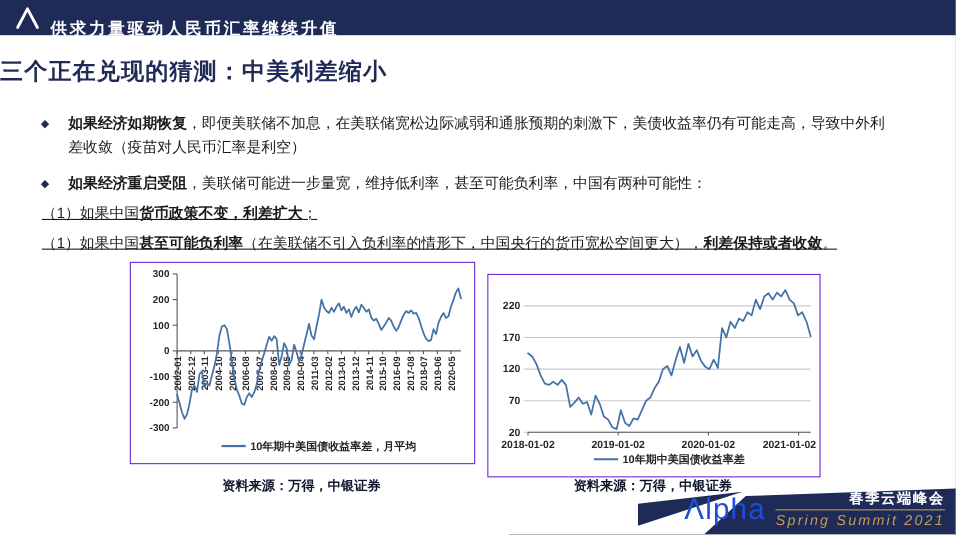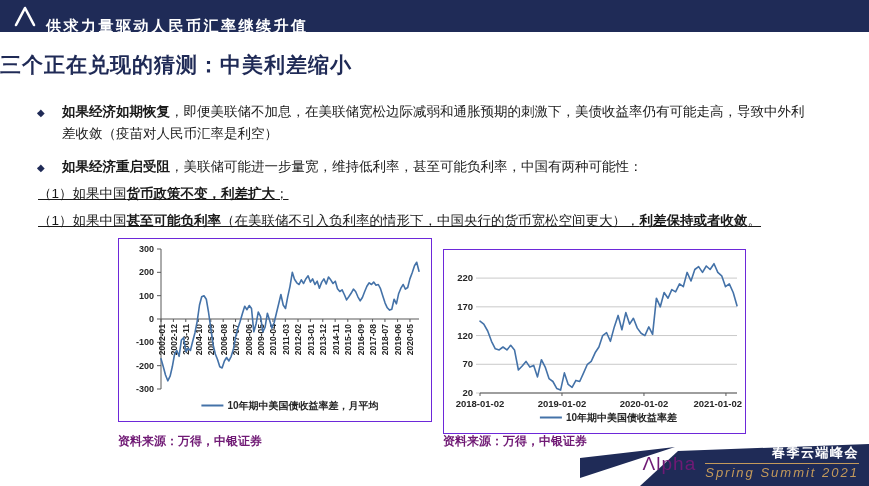--- a/index.html
+++ b/index.html
@@ -22,28 +22,28 @@
   .par.bullet{padding-left:26px;}
   .par.bullet .mk{position:absolute;left:1px;top:1px;font-size:10px;color:#1F2A56;}
   .par.cont{padding-left:26px;margin-top:0;}
   .par.num{padding-left:2px;margin-top:5px;text-decoration:underline;}
   .par.gap{margin-top:11px;}
   .par b{font-weight:bold;}
   
   .chart-box{position:absolute;border:1px solid #6d28d9;background:#ffffff;}
   .chart-left{left:118px;top:238px;width:312px;height:182px;}
   .chart-right{left:443px;top:249px;width:301px;height:183px;}
-  .caption{position:absolute;top:433px;font-size:12px;font-weight:bold;color:#701a75;}
+  .caption{position:absolute;top:433px;font-size:12px;font-weight:bold;color:#0f172a;text-align:center;}
   .cap-left{left:118px;width:312px;}
   .cap-right{left:443px;width:301px;}
   
   .banner{position:absolute;right:0;bottom:0;width:289px;height:46px;}
   .banner svg{position:absolute;left:0;top:0;}
   .banner-content{position:absolute;right:10px;bottom:5px;display:flex;align-items:center;gap:9px;}
-  .alpha-logo{color:#701a75;font-size:19px;font-weight:400;letter-spacing:1px;line-height:1;}
+  .alpha-logo{color:#1d4ed8;font-size:27px;font-weight:400;letter-spacing:1px;line-height:1;}
   .evt{display:flex;flex-direction:column;align-items:flex-end;}
   .evt-cn{color:#ffffff;font-size:13px;font-weight:bold;letter-spacing:1.5px;line-height:1.15;}
   .evt-rule{width:100%;height:1px;background:#C49A5B;margin:2px 0 1px 0;}
   .evt-en{color:#C49A5B;font-size:13px;font-style:italic;letter-spacing:2px;line-height:1.2;}
 </style>
 </head>
 <body>
 
 <div class="slide">
 

